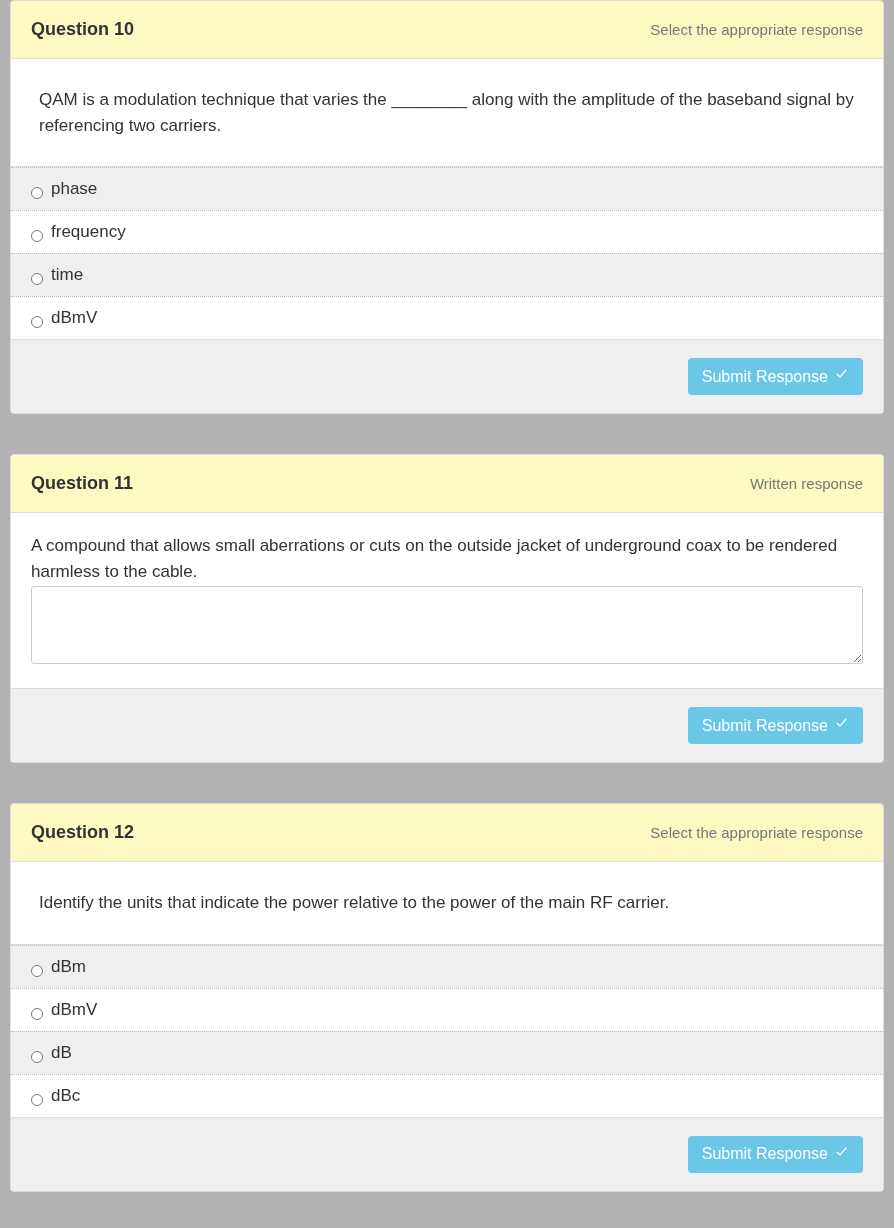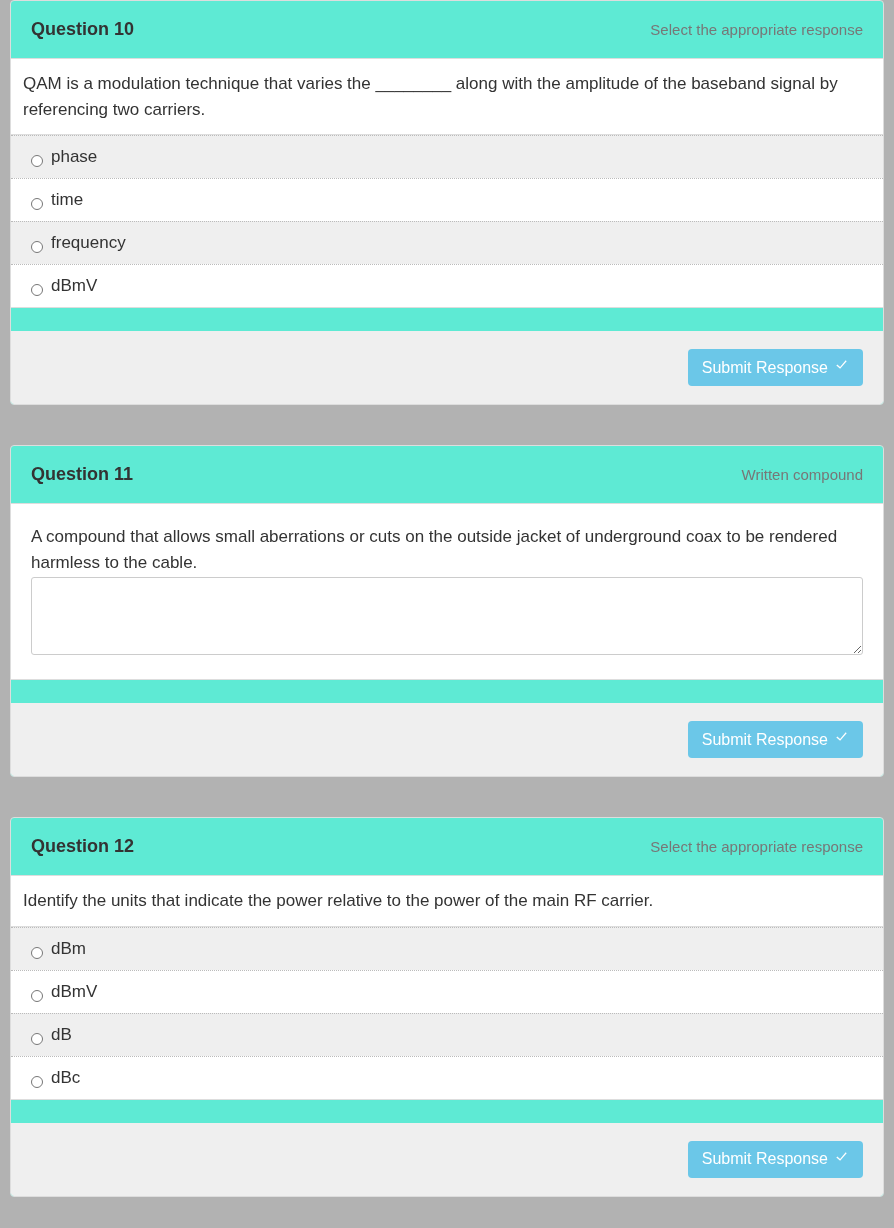--- a/index.html
+++ b/index.html
@@ -4,21 +4,21 @@
 <style>
   * { box-sizing: border-box; margin: 0; padding: 0; }
   body {
     background: #b2b2b2;
     font-family: -apple-system, BlinkMacSystemFont, "Segoe UI", Helvetica, Arial, sans-serif;
     width: 894px;
     padding: 0 10px;
     color: #333;
   }
   .question-card {
-    background: #5eead4;
+    background: #fef9c3;
     border-radius: 4px;
     margin-bottom: 40px;
     border: 1px solid #ddd;
     overflow: hidden;
   }
   .question-card:last-child { margin-bottom: 10px; }
   .q-header {
     display: flex;
     justify-content: space-between;
     align-items: center;
@@ -29,21 +29,21 @@
     font-weight: 700;
     font-size: 18px;
     color: #333;
   }
   .q-type {
     font-size: 15px;
     color: #777;
   }
   .q-body {
     background: #fff;
-    padding: 12px;
+    padding: 28px;
     font-size: 17px;
     line-height: 1.5;
     color: #333;
     border-bottom: 1px solid #ddd;
   }
   .options {
     border-bottom: 1px solid #ddd;
   }
   .option-row {
     display: flex;
@@ -57,21 +57,20 @@
   .option-row input[type="radio"] {
     margin-right: 8px;
     width: 12px;
     height: 12px;
   }
   .q-footer {
     background: #efefef;
     padding: 18px 20px;
     display: flex;
     justify-content: flex-end;
-    margin-top: 23px;
   }
   .submit-btn {
     background: #6bc7e8;
     color: #fff;
     border: none;
     padding: 9px 14px;
     font-size: 16px;
     border-radius: 4px;
     cursor: pointer;
     display: inline-flex;
@@ -114,25 +113,25 @@
     <div class="q-type">Select the appropriate response</div>
   </div>
   <div class="q-body">QAM is a modulation technique that varies the ________ along with the amplitude of the baseband signal by referencing two carriers.</div>
   <div class="options">
     <label class="option-row">
       <input type="radio" name="q10" style="">
       <span>phase</span>
     </label>
     <label class="option-row">
       <input type="radio" name="q10" style="">
+      <span>frequency</span>
+    </label>
+    <label class="option-row">
+      <input type="radio" name="q10" style="">
       <span>time</span>
-    </label>
-    <label class="option-row">
-      <input type="radio" name="q10" style="">
-      <span>frequency</span>
     </label>
     <label class="option-row">
       <input type="radio" name="q10" style="">
       <span>dBmV</span>
     </label>
   </div>
   <div class="q-footer">
     <button class="submit-btn">
       <span>Submit Response</span>
       <span>
@@ -140,21 +139,21 @@
             <path d="M13.5 3.5l-7 8L2.5 8l1-1 3 2.5 6-7z"></path>
           </svg>
       </span>
     </button>
   </div>
 </div>
 
 <div class="question-card">
   <div class="q-header">
     <div class="q-title">Question 11</div>
-    <div class="q-type">Written compound</div>
+    <div class="q-type">Written response</div>
   </div>
   <div class="written-body">
     <div class="written-prompt">A compound that allows small aberrations or cuts on the outside jacket of underground coax to be rendered harmless to the cable.</div>
     <textarea class="written-textarea" value="" style=""></textarea>
   </div>
   <div class="q-footer">
     <button class="submit-btn">
       <span>Submit Response</span>
       <span>
         <svg viewBox="0 0 16 16">

